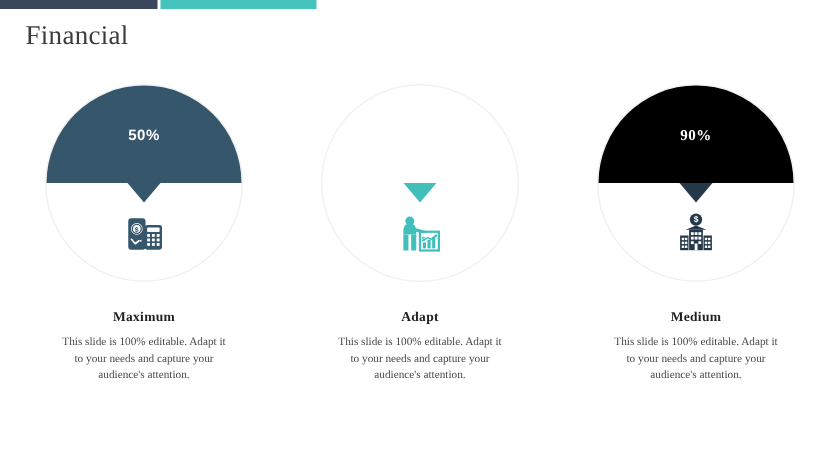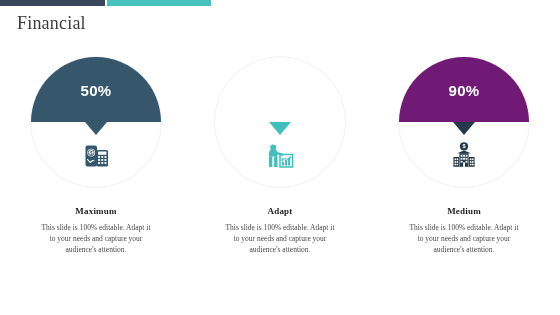--- a/index.html
+++ b/index.html
@@ -90,21 +90,21 @@
     height: 66px;
     border-top-left-radius: 66px 66px;
     border-top-right-radius: 66px 66px;
     display: flex;
     align-items: center;
     justify-content: center;
   }
 
   .gauge-pct {
     color: #ffffff;
-    font-size: 15px;
+    font-size: 10px;
     font-weight: bold;
     letter-spacing: 0.3px;
     margin-top: 2px;
   }
 
   .gauge-notch {
     position: absolute;
     top: 65px;
     left: 50%;
     transform: translateX(-50%);
@@ -216,21 +216,21 @@
           <text x="18.4" y="20.6" font-family="'Liberation Sans',sans-serif" font-size="4.2" font-weight="bold" fill="#41c0bb" text-anchor="middle">$</text>
         </svg>
       </div>
     </div>
     <div class="col-heading">Adapt</div>
     <div class="col-body">This slide is 100% editable. Adapt it to your needs and capture your audience's attention.</div>
   </div>
 
   <div class="column">
     <div class="gauge">
-      <div class="gauge-fill" style="background: #701a75;">
+      <div class="gauge-fill" style="background: #000000; font-family: Liberation Serif, serif;">
         <span class="gauge-pct">90%</span>
       </div>
       <div class="gauge-notch" style="border-top-color: rgb(37, 57, 74);"></div>
       <div class="gauge-icon">
         <svg width="32" height="32" viewBox="0 0 32 32">
 
           <circle cx="16" cy="6.4" r="4.1" fill="#25394a"></circle>
           <text x="16" y="8.3" font-family="'Liberation Sans',sans-serif" font-size="5.6" font-weight="bold" fill="#ffffff" text-anchor="middle">$</text>
 
           <path d="M9.0 13.2 l7.0 -2.8 l7.0 2.8 z" fill="#25394a"></path>

